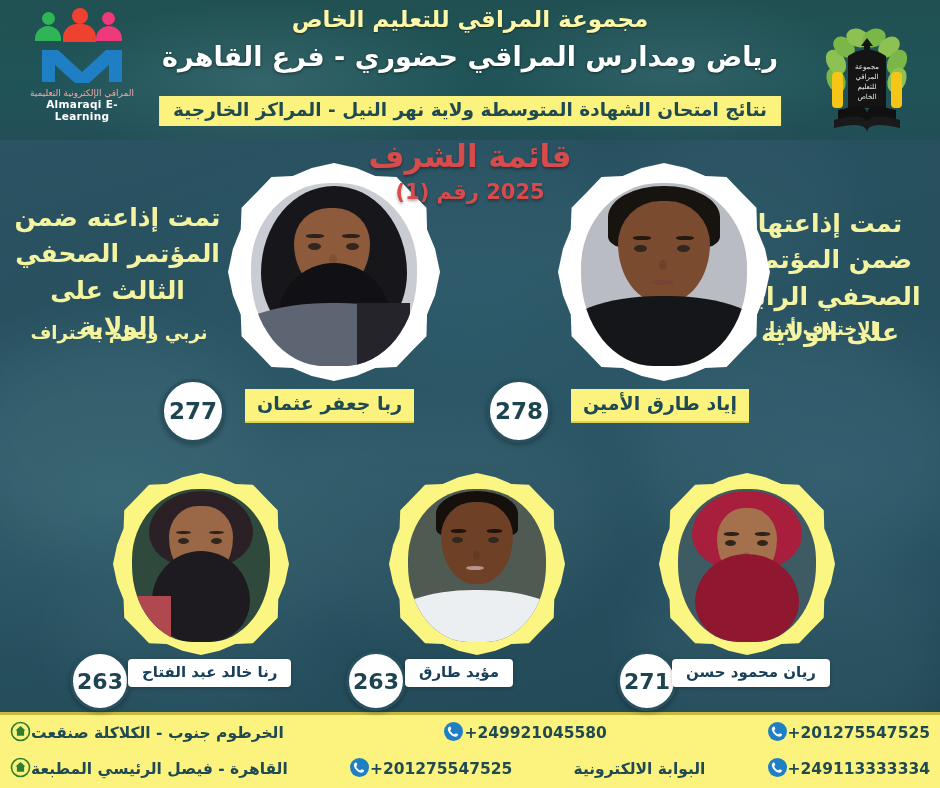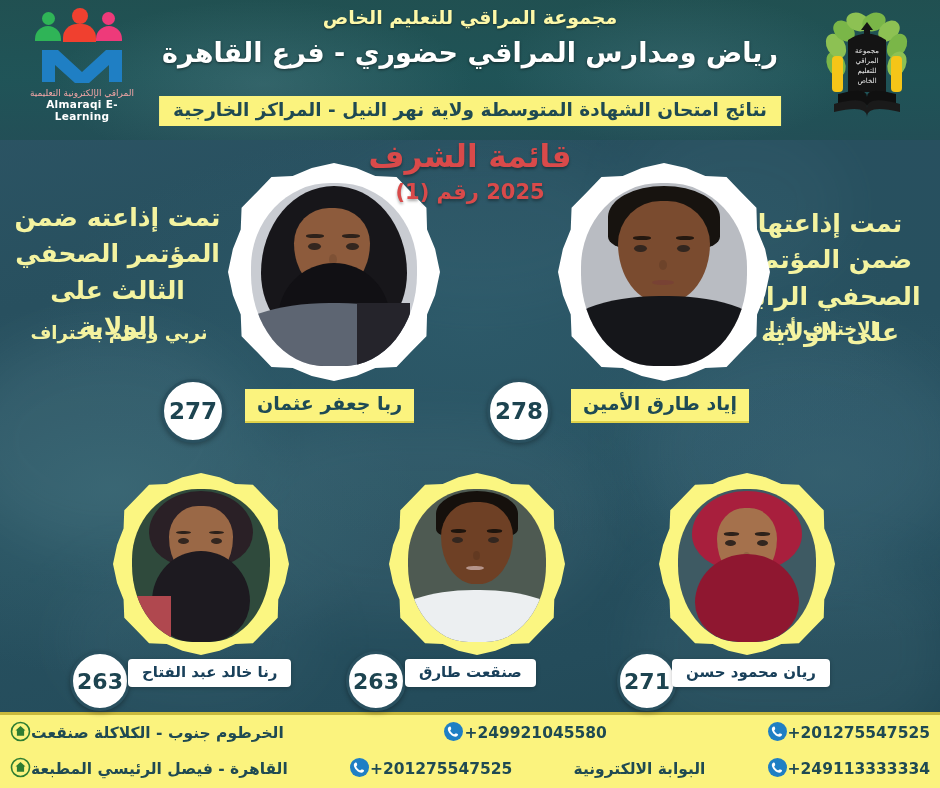--- a/index.html
+++ b/index.html
@@ -37,21 +37,21 @@
   .header-photo-tint{
     position:absolute;inset:0;
     background:
       radial-gradient(ellipse 300px 120px at 28% 60%, rgba(120,160,170,.22),rgba(0,0,0,0) 70%),
       radial-gradient(ellipse 260px 110px at 72% 50%, rgba(110,150,165,.20),rgba(0,0,0,0) 70%);
   }
   .header-titles{
     position:absolute;left:0;right:0;top:6px;text-align:center;
   }
   .h-line1{
-    color:#fdf8a8;font-size:19px;font-weight:bold;letter-spacing:.2px;
+    color:#fdf8a8;font-size:23px;font-weight:bold;letter-spacing:.2px;
     text-shadow:0 1px 2px rgba(0,0,0,.45);
   }
   .h-line2{
     color:#ffffff;font-size:27px;font-weight:bold;margin-top:9px;
     text-shadow:0 1px 3px rgba(0,0,0,.5);
   }
   .h-banner{
     position:absolute;left:50%;transform:translateX(-50%);top:96px;
     background:#fbf37e;color:#1f4a52;font-size:18.5px;font-weight:bold;
     padding:3px 14px 5px;white-space:nowrap;line-height:1.2;
@@ -67,21 +67,21 @@
   .pr-b{left:41px;top:16px;background:#f0402f;width:33px;height:18px;}
   .pp-h{left:80px;top:4px;background:#ee3a7a;}
   .pp-b{left:74px;top:18px;background:#ee3a7a;}
   .logo-m{
     position:relative;margin:-2px auto 0;width:88px;height:40px;
   }
   .logo-m svg{display:block;}
   .logo-ar{color:#f2a5a5;font-size:9px;margin-top:2px;letter-spacing:.3px;}
   .logo-en{color:#ffffff;font-size:10.5px;font-weight:bold;letter-spacing:.3px;}
   
-  .logo-right{position:absolute;right:18px;top:6px;width:110px;height:118px;}
+  .logo-right{position:absolute;right:18px;top:22px;width:110px;height:118px;}
   .logo-right svg{display:block;}
 
   
   .honor-title{
     position:absolute;left:0;right:0;top:141px;text-align:center;z-index:6;
   }
   .honor-main{
     color:#d94a4a;font-size:31px;font-weight:bold;line-height:1;
     text-shadow:0 2px 3px rgba(0,0,0,.35);
   }
@@ -330,21 +330,21 @@
           <div class="eye" style="left:32%;top:31%;"></div>
           <div class="eye" style="left:58%;top:31%;"></div>
           <div class="nose" style="left:47%;top:40%;"></div>
           <div class="mouth" style="left:42%;top:50%;background:rgba(200,170,165,.8);"></div>
           <div class="shoulders" style="background:#eceff1;height:40%;"></div>
         </div>
       </div>
     </div>
   </div>
   <div class="score score-sm" style="left:316px;top:651px;">263</div>
-  <div class="name-badge badge-white" style="left:405px;top:659px;">صنقعت طارق</div>
+  <div class="name-badge badge-white" style="left:405px;top:659px;">مؤيد طارق</div>
 
   <div class="photo frame-yellow" style="left:659px;top:473px;width:176px;height:182px;">
     <div class="scallop">
       <div class="portrait">
         <div class="face">
           <div class="pbg" style="background:#3e5a63;"></div>
           <div class="hijab" style="left:10%;top:1%;width:80%;height:52%;background:#a81f3d;"></div>
           <div class="skin" style="left:28%;top:12%;width:44%;height:48%;background:#a5714c;"></div>
           <div class="brow" style="left:33%;top:28%;"></div>
           <div class="brow" style="left:56%;top:28%;"></div>

